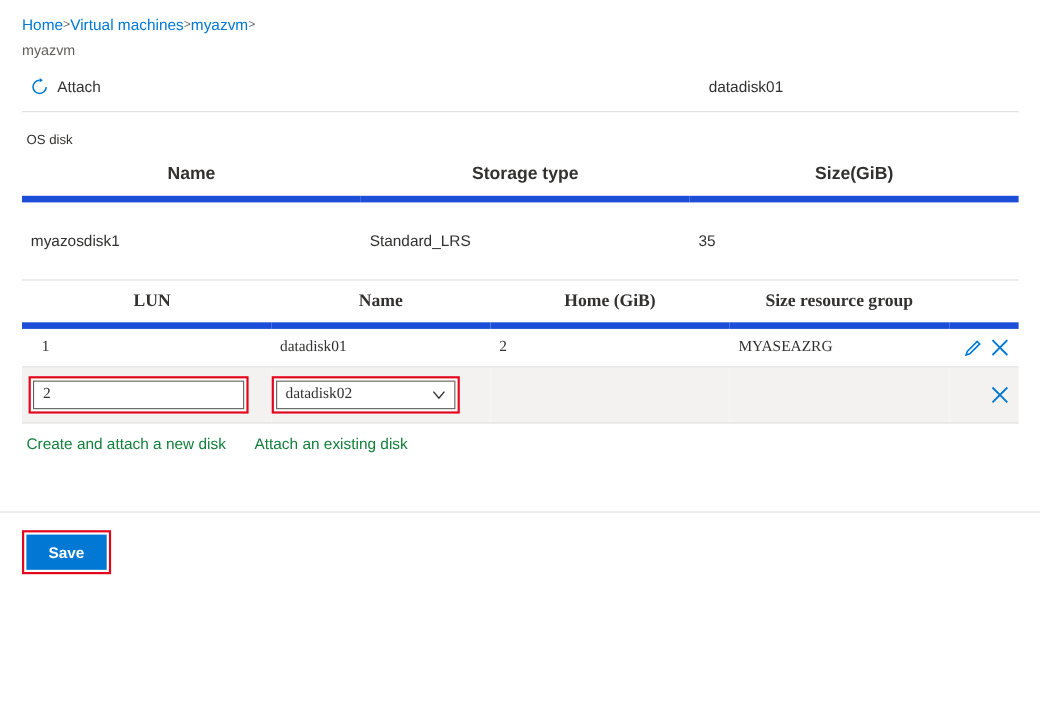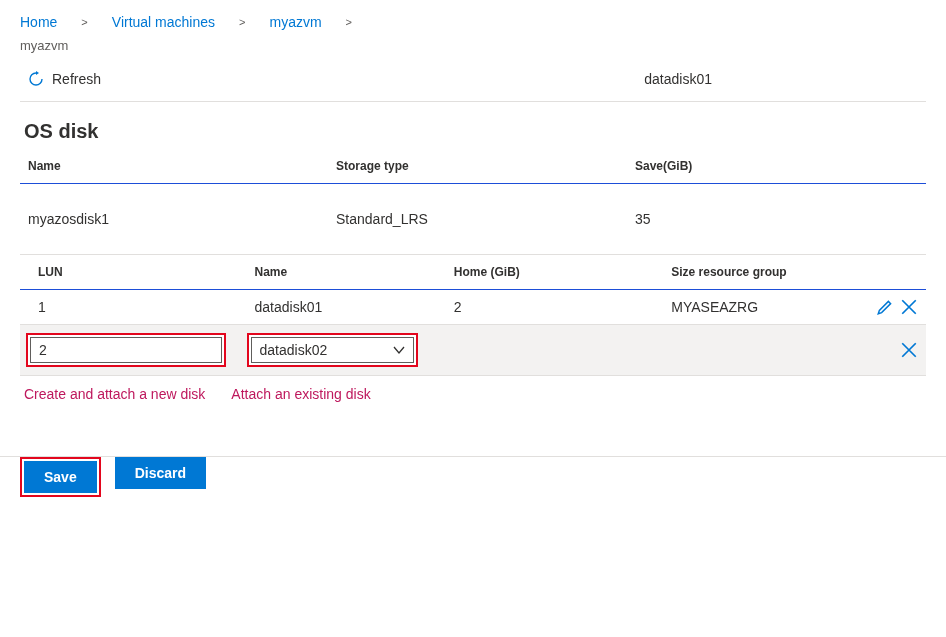--- a/index.html
+++ b/index.html
@@ -9,21 +9,21 @@
     font-size: 14px;
     color: #323130;
     background: #fff;
     width: 946px;
     padding: 0;
   }
   .content { padding: 10px 20px 0 20px; }
   .breadcrumb {
     display: flex;
     align-items: center;
-    gap: 24px;
+    gap: 0;
     font-size: 14px;
     padding: 4px 0 6px 0;
   }
   .breadcrumb a { color: #0078d4; text-decoration: none; }
   .bc-sep { color: #605e5c; font-size: 11px; }
   .title-row {
     display: flex;
     align-items: center;
     justify-content: space-between;
   }
@@ -35,37 +35,37 @@
   .toolbar-row {
     display: flex;
     align-items: center;
     padding: 14px 4px 14px 8px;
     border-bottom: 1px solid #e1dfdd;
     margin-top: 4px;
   }
   .refresh-btn { display: flex; align-items: center; gap: 8px; color: #323130; cursor: pointer; }
   .refresh-btn svg { width: 16px; height: 16px; }
   .label-right { margin-left: auto; margin-right: 210px; color: #323130; }
-  .section-label { font-weight: 700; font-size: 20px; margin: 18px 0 6px 4px; }
+  .section-label { font-weight: 400; font-size: 12px; margin: 18px 0 6px 4px; }
   table.grid { width: 100%; border-collapse: collapse; }
   table.grid th {
-    text-align: left;
+    text-align: center;
     font-weight: 600;
-    font-size: 12px;
+    font-size: 16px;
     padding: 10px 8px;
-    border-bottom: 1px solid #1d4ed8;
+    border-bottom: 6px solid #1d4ed8;
   }
   table.grid td {
     text-align: left;
     font-size: 14px;
     padding: 27px 8px;
     border-bottom: 1px solid #e1dfdd;
     color: #323130;
   }
-  .data-table th, .data-table td { border-bottom: none; }
+  .data-table th, .data-table td { border-bottom: none; font-family: Liberation Serif, serif; }
   .data-table thead th { padding: 10px 8px; }
   .data-table tbody td { padding: 8px 8px; }
   .row-highlight { background: #f3f2f1; }
   .input-outline {
     border: 2.5px solid #e3061d;
     padding: 2px;
     display: inline-block;
     background: #fff;
   }
   .input-box, .select-box {
@@ -76,24 +76,24 @@
     display: flex;
     align-items: center;
     justify-content: space-between;
     font-size: 14px;
     color: #323130;
   }
   .select-box svg { width: 12px; height: 12px; }
   .row-actions { display: flex; gap: 6px; justify-content: flex-end; }
   .row-actions svg { width: 18px; height: 18px; cursor: pointer; }
   .links-row { display: flex; gap: 26px; margin: 10px 0 0 4px; }
-  .links-row a { color: #be185d; text-decoration: none; font-size: 14px; }
+  .links-row a { color: #15803d; text-decoration: none; font-size: 14px; }
   .footer {
     border-top: 1px solid #e1dfdd;
-    padding: 0 20px;
+    padding: 16px 20px;
     margin-top: 54px;
     display: flex;
     gap: 14px;
   }
   .btn {
     height: 32px;
     padding: 0 20px;
     font-size: 14px;
     font-weight: 600;
     border: none;
@@ -117,32 +117,32 @@
   </div>
 
   <div class="subtitle">myazvm</div>
 
   <div class="toolbar-row">
     <div class="refresh-btn">
       <svg viewBox="0 0 16 16">
         <path d="M8 2 A6 6 0 1 0 14 8" stroke="#0078d4" stroke-width="1.4" fill="none"></path>
         <path d="M8 0 L8 4 L11 2 Z" fill="#0078d4"></path>
       </svg>
-      <span>Refresh</span>
+      <span>Attach</span>
     </div>
     <div class="label-right">datadisk01</div>
   </div>
 
   <div class="section-label">OS disk</div>
   <table class="grid">
     <thead>
       <tr>
         <th style="width:34%">Name</th>
         <th style="width:33%">Storage type</th>
-        <th style="width:33%">Save(GiB)</th>
+        <th style="width:33%">Size(GiB)</th>
       </tr>
     </thead>
     <tbody>
       <tr>
         <td>myazosdisk1</td>
         <td>Standard_LRS</td>
         <td>35</td>
       </tr>
     </tbody>
   </table>
@@ -214,14 +214,13 @@
     <a href="#">Create and attach a new disk</a>
     <a href="#">Attach an existing disk</a>
   </div>
 
 </div>
 
 <div class="footer">
   <span class="btn-outline-red">
     <button class="btn btn-primary">Save</button>
   </span>
-  <button class="btn btn-primary">Discard</button>
 </div>
 
 </body></html>

